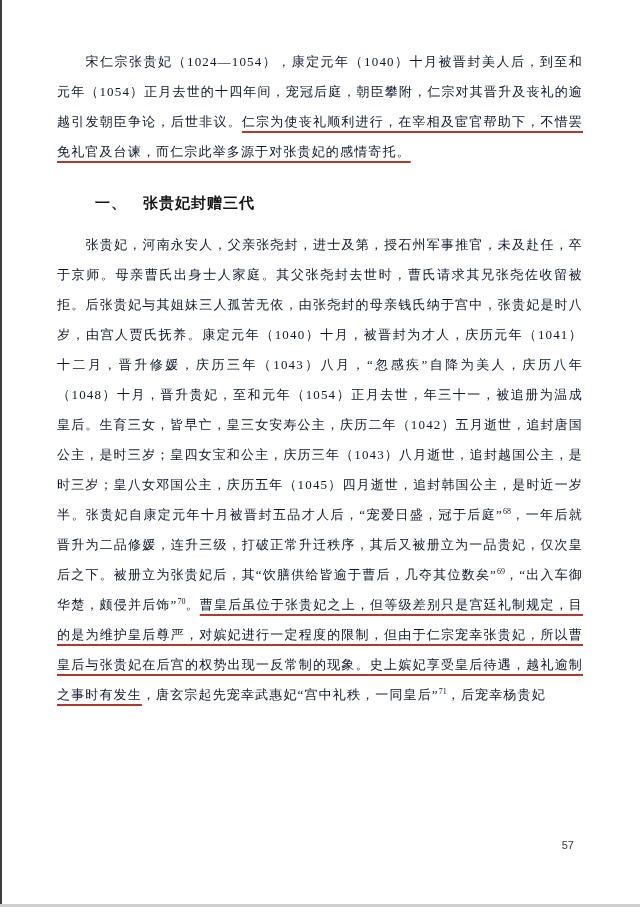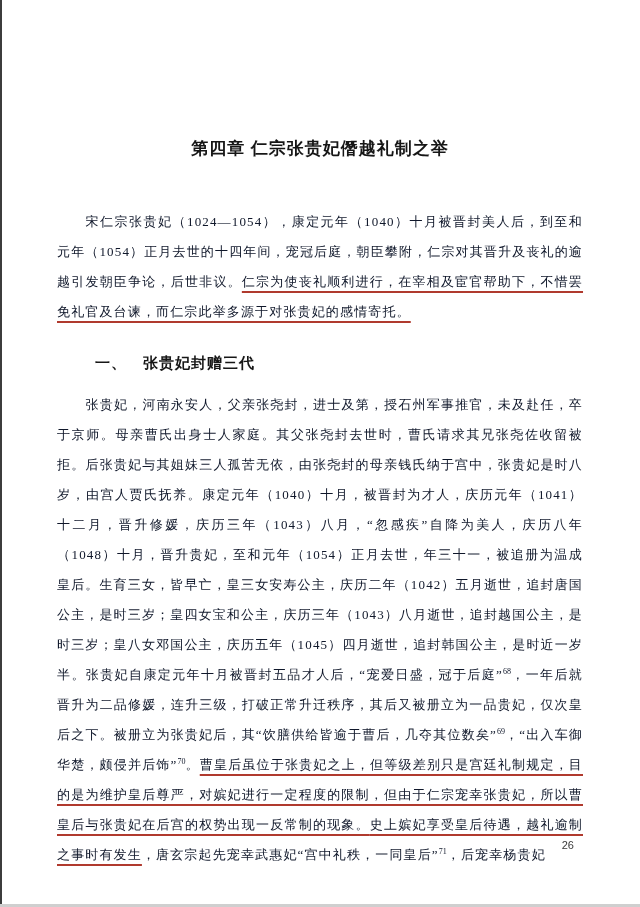--- a/index.html
+++ b/index.html
@@ -76,23 +76,22 @@
   }
 </style>
 </head>
 <body>
 
 <div class="page-edge-left"></div>
 <div class="page-edge-bottom"></div>
 
 <div class="page-inner">
 
-  <h1 class="chapter-title">第四章 仁宗张贵妃僭越礼制之举</h1>
 
   <p class="para intro-para"><span>宋仁宗张贵妃（1024—1054），康定元年（1040）十月被晋封美人后，到至和元年（1054）正月去世的十四年间，宠冠后庭，朝臣攀附，仁宗对其晋升及丧礼的逾越引发朝臣争论，后世非议。</span><span class="u-red">仁宗为使丧礼顺利进行，在宰相及宦官帮助下，不惜罢免礼官及台谏，而仁宗此举多源于对张贵妃的感情寄托。</span></p>
 
   <h2 class="section-heading">一、　张贵妃封赠三代</h2>
 
   <p class="para body-para"><span>张贵妃，河南永安人，父亲张尧封，进士及第，授石州军事推官，未及赴任，卒于京师。母亲曹氏出身士人家庭。其父张尧封去世时，曹氏请求其兄张尧佐收留被拒。后张贵妃与其姐妹三人孤苦无依，由张尧封的母亲钱氏纳于宫中，张贵妃是时八岁，由宫人贾氏抚养。康定元年（1040）十月，被晋封为才人，庆历元年（1041）十二月，晋升修媛，庆历三年（1043）八月，“忽感疾”自降为美人，庆历八年（1048）十月，晋升贵妃，至和元年（1054）正月去世，年三十一，被追册为温成皇后。生育三女，皆早亡，皇三女安寿公主，庆历二年（1042）五月逝世，追封唐国公主，是时三岁；皇四女宝和公主，庆历三年（1043）八月逝世，追封越国公主，是时三岁；皇八女邓国公主，庆历五年（1045）四月逝世，追封韩国公主，是时近一岁半。张贵妃自康定元年十月被晋封五品才人后，“宠爱日盛，冠于后庭”</span><sup>68</sup><span>，一年后就晋升为二品修媛，连升三级，打破正常升迁秩序，其后又被册立为一品贵妃，仅次皇后之下。被册立为张贵妃后，其“饮膳供给皆逾于曹后，几夺其位数矣”</span><sup>69</sup><span>，“出入车御华楚，颇侵并后饰”</span><sup>70</sup><span>。</span><span class="u-red">曹皇后虽位于张贵妃之上，但等级差别只是宫廷礼制规定，目的是为维护皇后尊严，对嫔妃进行一定程度的限制，但由于仁宗宠幸张贵妃，所以曹皇后与张贵妃在后宫的权势出现一反常制的现象。</span><span class="u-red">史上嫔妃享受皇后待遇，越礼逾制之事时有发生</span><span>，唐玄宗起先宠幸武惠妃“宫中礼秩，一同皇后”</span><sup>71</sup><span>，后宠幸杨贵妃</span></p>
 
 </div>
 
-<div class="page-number">26</div>
+<div class="page-number">57</div>
 
 </body></html>

